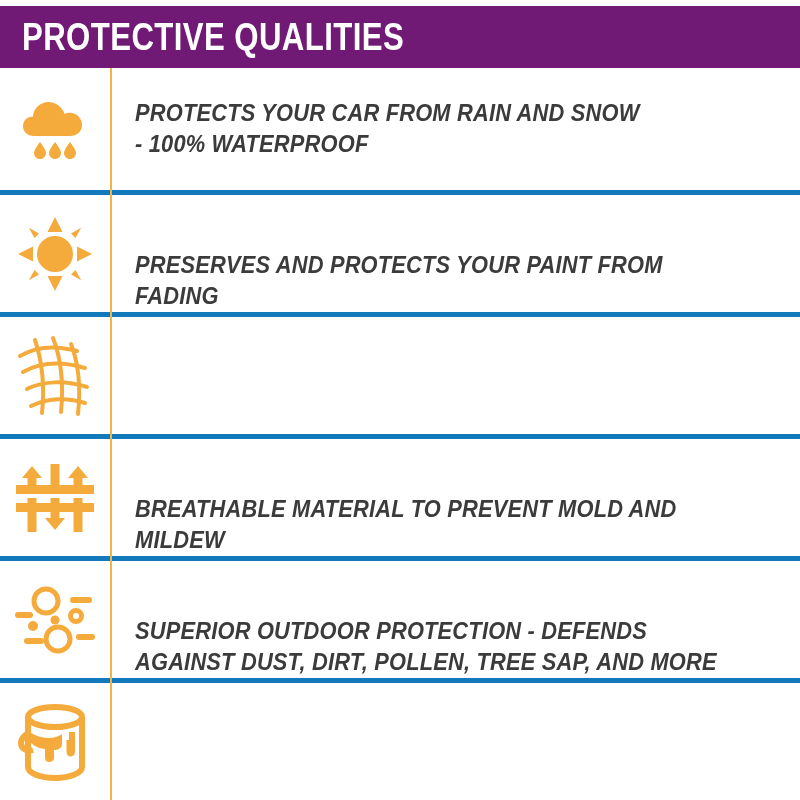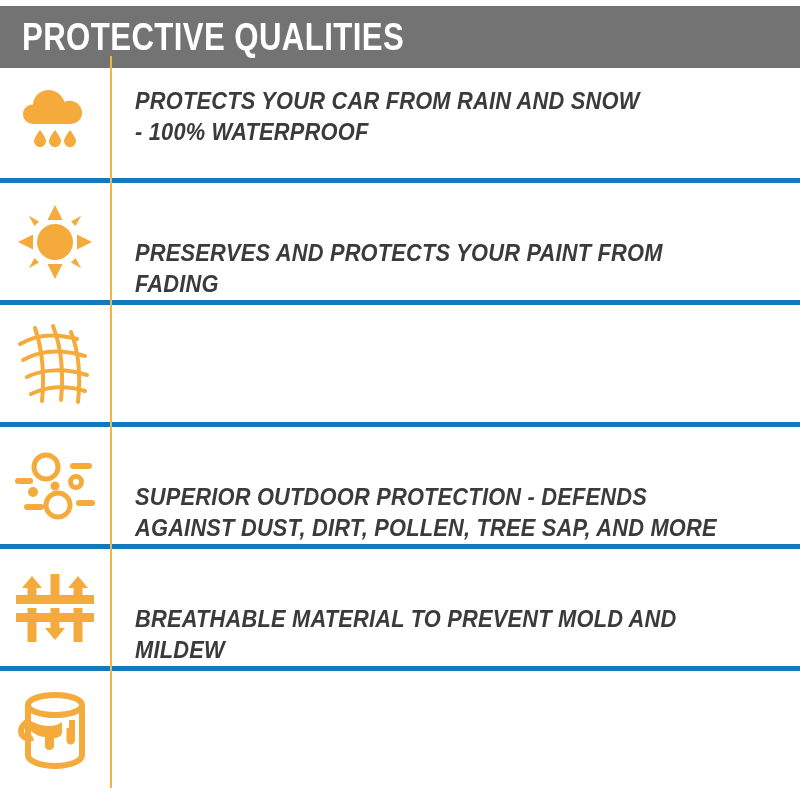--- a/index.html
+++ b/index.html
@@ -21,42 +21,42 @@
     box-sizing: border-box;
   }
 
   
   .header-bar {
     position: absolute;
     left: 0;
     top: 6px;
     width: 800px;
     height: 62px;
-    background: #737373;
+    background: #701a75;
     display: flex;
     align-items: center;
   }
   .header-title {
     color: #ffffff;
     font-family: "Liberation Sans Narrow", "Liberation Sans", sans-serif;
     font-weight: bold;
     font-size: 38px;
     letter-spacing: 0.5px;
     line-height: 1;
     margin-left: 22px;
     transform: scaleX(0.82);
     transform-origin: left center;
     white-space: nowrap;
   }
 
   
   .rows {
     position: absolute;
     left: 0;
-    top: 56px;
+    top: 68px;
     width: 800px;
     height: 732px;
   }
   .vline {
     position: absolute;
     left: 110px;
     top: 0;
     width: 2px;
     height: 732px;
     background: #f0b544;
@@ -174,20 +174,45 @@
               <path d="M56 10 C63 28 66 52 63 80"></path>
             </g>
           </svg>
         </span>
       </div>
     </div>
 
     <div class="row">
       <div class="icon-cell">
         <span>
+          <svg width="82" height="80" viewBox="0 0 82 80">
+            <g fill="#f5ab3c">
+              <path d="M18 8 L28 20 L22.5 20 L22.5 74 L13.5 74 L13.5 20 L8 20 Z"></path>
+              <path d="M41 72 L31 60 L36.5 60 L36.5 6 L45.5 6 L45.5 60 L51 60 Z"></path>
+              <path d="M64 8 L74 20 L68.5 20 L68.5 74 L59.5 74 L59.5 20 L54 20 Z"></path>
+              <rect x="2" y="27" width="78" height="9"></rect>
+              <rect x="2" y="45" width="78" height="9"></rect>
+            </g>
+            <g fill="#ffffff">
+              <rect x="2" y="36" width="78" height="4"></rect>
+            </g>
+          </svg>
+        </span>
+      </div>
+      <div class="text-cell">
+        <div class="row-text">
+          <span>BREATHABLE MATERIAL TO PREVENT MOLD AND</span>
+          <span class="l2">MILDEW</span>
+        </div>
+      </div>
+    </div>
+
+    <div class="row">
+      <div class="icon-cell">
+        <span>
           <svg width="84" height="78" viewBox="0 0 84 78">
             <g fill="none" stroke="#f5ab3c" stroke-width="5">
               <circle cx="33" cy="20" r="12"></circle>
               <circle cx="45" cy="58" r="12"></circle>
               <circle cx="63" cy="35" r="5.5"></circle>
             </g>
             <g fill="#f5ab3c">
               <circle cx="42" cy="39" r="4.5"></circle>
               <circle cx="20" cy="45" r="5"></circle>
               <rect x="2" y="31" width="18" height="6" rx="3"></rect>
@@ -202,45 +227,20 @@
         <div class="row-text">
           <span>SUPERIOR OUTDOOR PROTECTION - DEFENDS</span>
           <span class="l2">AGAINST DUST, DIRT, POLLEN, TREE SAP, AND MORE</span>
         </div>
       </div>
     </div>
 
     <div class="row">
       <div class="icon-cell">
         <span>
-          <svg width="82" height="80" viewBox="0 0 82 80">
-            <g fill="#f5ab3c">
-              <path d="M18 8 L28 20 L22.5 20 L22.5 74 L13.5 74 L13.5 20 L8 20 Z"></path>
-              <path d="M41 72 L31 60 L36.5 60 L36.5 6 L45.5 6 L45.5 60 L51 60 Z"></path>
-              <path d="M64 8 L74 20 L68.5 20 L68.5 74 L59.5 74 L59.5 20 L54 20 Z"></path>
-              <rect x="2" y="27" width="78" height="9"></rect>
-              <rect x="2" y="45" width="78" height="9"></rect>
-            </g>
-            <g fill="#ffffff">
-              <rect x="2" y="36" width="78" height="4"></rect>
-            </g>
-          </svg>
-        </span>
-      </div>
-      <div class="text-cell">
-        <div class="row-text">
-          <span>BREATHABLE MATERIAL TO PREVENT MOLD AND</span>
-          <span class="l2">MILDEW</span>
-        </div>
-      </div>
-    </div>
-
-    <div class="row">
-      <div class="icon-cell">
-        <span>
           <svg width="76" height="84" viewBox="0 0 76 84">
             <g fill="none" stroke="#f5ab3c" stroke-width="6">
               <path d="M11 17 L11 67 C11 73 23 78 38 78 C53 78 65 73 65 67 L65 17"></path>
               <ellipse cx="38" cy="17" rx="27" ry="10"></ellipse>
               <path d="M11 33 C11 33 4 37 4 43 C4 49 10 52 16 50"></path>
             </g>
             <g fill="#f5ab3c">
               <path d="M14 33 C14 33 22 38 32 38 C40 38 45 34 45 34 L45 44 C45 48 41 50 37 50 L37 58 C37 61 34 62 32 62 C30 62 28 60.5 28 58 L28 49 C24 49 17 46 14 43 Z"></path>
               <path d="M52 32 L58 32 L58 52 C58 55 55.5 56.5 53.5 56.5 C51.5 56.5 49.5 55 49.5 52 L49.5 40 L52 40 Z"></path>
             </g>

